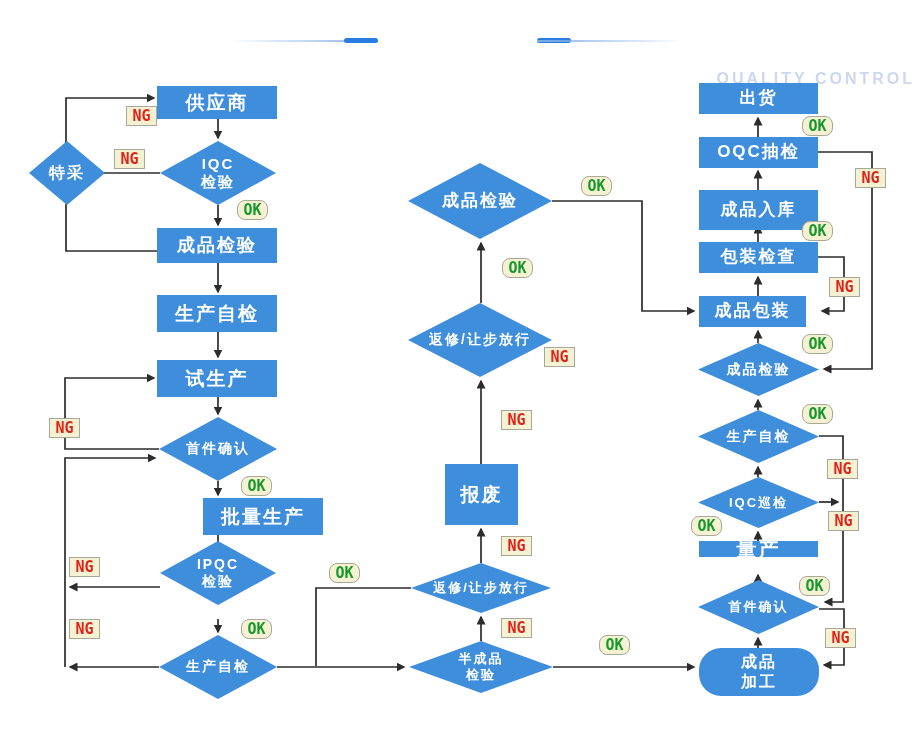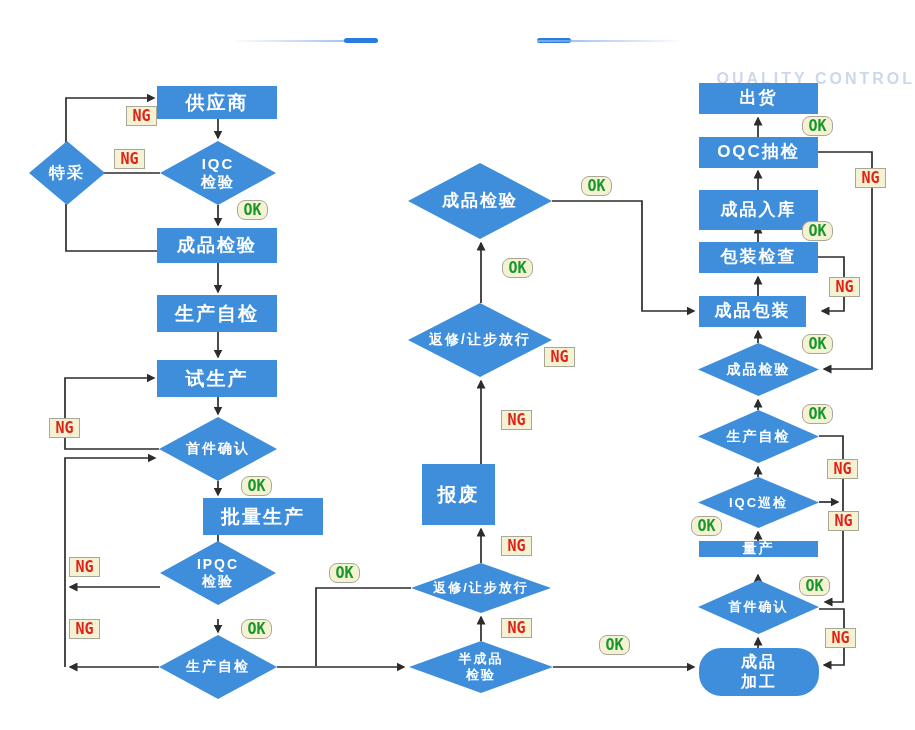--- a/index.html
+++ b/index.html
@@ -114,33 +114,33 @@
       <div class="node rect" style="left: 157px; top: 228px; width: 120px; height: 35px; font-size: 18px;">成品检验</div>
       <div class="node rect" style="left: 157px; top: 295px; width: 120px; height: 37px; font-size: 19px;">生产自检</div>
       <div class="node rect" style="left: 157px; top: 360px; width: 120px; height: 37px; font-size: 19px;">试生产</div>
       <div class="node diamond" style="left: 159px; top: 417px; width: 118px; height: 64px; font-size: 14px;">首件确认</div>
       <div class="node rect" style="left: 157px; top: 498px; width: 120px; height: 37px; font-size: 19px; margin-left: 46px;">批量生产</div>
       <div class="node diamond" style="left: 160px; top: 541px; width: 116px; height: 64px; font-size: 14px;">IPQC
 检验</div>
       <div class="node diamond" style="left: 159px; top: 635px; width: 118px; height: 64px; font-size: 14px;">生产自检</div>
       <div class="node diamond" style="left: 408px; top: 163px; width: 144px; height: 76px; font-size: 17px;">成品检验</div>
       <div class="node diamond" style="left: 408px; top: 303px; width: 144px; height: 74px; font-size: 14px;">返修/让步放行</div>
-      <div class="node rect" style="left: 422px; top: 464px; width: 73px; height: 61px; font-size: 19px;">报废</div>
+      <div class="node rect" style="left: 445px; top: 464px; width: 73px; height: 61px; font-size: 19px;">报废</div>
       <div class="node diamond" style="left: 411px; top: 563px; width: 140px; height: 50px; font-size: 13px;">返修/让步放行</div>
       <div class="node diamond" style="left: 409px; top: 641px; width: 144px; height: 52px; font-size: 13px;">半成品
 检验</div>
       <div class="node rect" style="left: 699px; top: 83px; width: 119px; height: 31px; font-size: 17px;">出货</div>
       <div class="node rect" style="left: 699px; top: 137px; width: 119px; height: 31px; font-size: 17px;">OQC抽检</div>
       <div class="node rect" style="left: 699px; top: 190px; width: 119px; height: 40px; font-size: 17px;">成品入库</div>
       <div class="node rect" style="left: 699px; top: 242px; width: 119px; height: 31px; font-size: 17px;">包装检查</div>
       <div class="node rect" style="left: 699px; top: 296px; width: 107px; height: 31px; font-size: 17px;">成品包装</div>
       <div class="node diamond" style="left: 698px; top: 343px; width: 121px; height: 53px; font-size: 14px;">成品检验</div>
       <div class="node diamond" style="left: 698px; top: 410px; width: 121px; height: 53px; font-size: 14px;">生产自检</div>
       <div class="node diamond" style="left: 698px; top: 477px; width: 121px; height: 51px; font-size: 13px;">IQC巡检</div>
-      <div class="node rect" style="left: 699px; top: 541px; width: 119px; height: 16px; font-size: 14px;">量产</div>
+      <div class="node rect" style="left: 699px; top: 541px; width: 119px; height: 16px; font-size: 20px;">量产</div>
       <div class="node diamond" style="left: 698px; top: 580px; width: 121px; height: 54px; font-size: 13px;">首件确认</div>
       <div class="node rounded" style="left: 699px; top: 648px; width: 120px; height: 48px; font-size: 16px;">成品
 加工</div>
     </div>
   <div id="tags-layer">
       <div class="tag ng" style="left: 142px; top: 116px;">NG</div>
       <div class="tag ng" style="left: 130px; top: 159px;">NG</div>
       <div class="tag ok" style="left: 253px; top: 210px;">OK</div>
       <div class="tag ng" style="left: 65px; top: 428px;">NG</div>
       <div class="tag ok" style="left: 257px; top: 486px;">OK</div>

